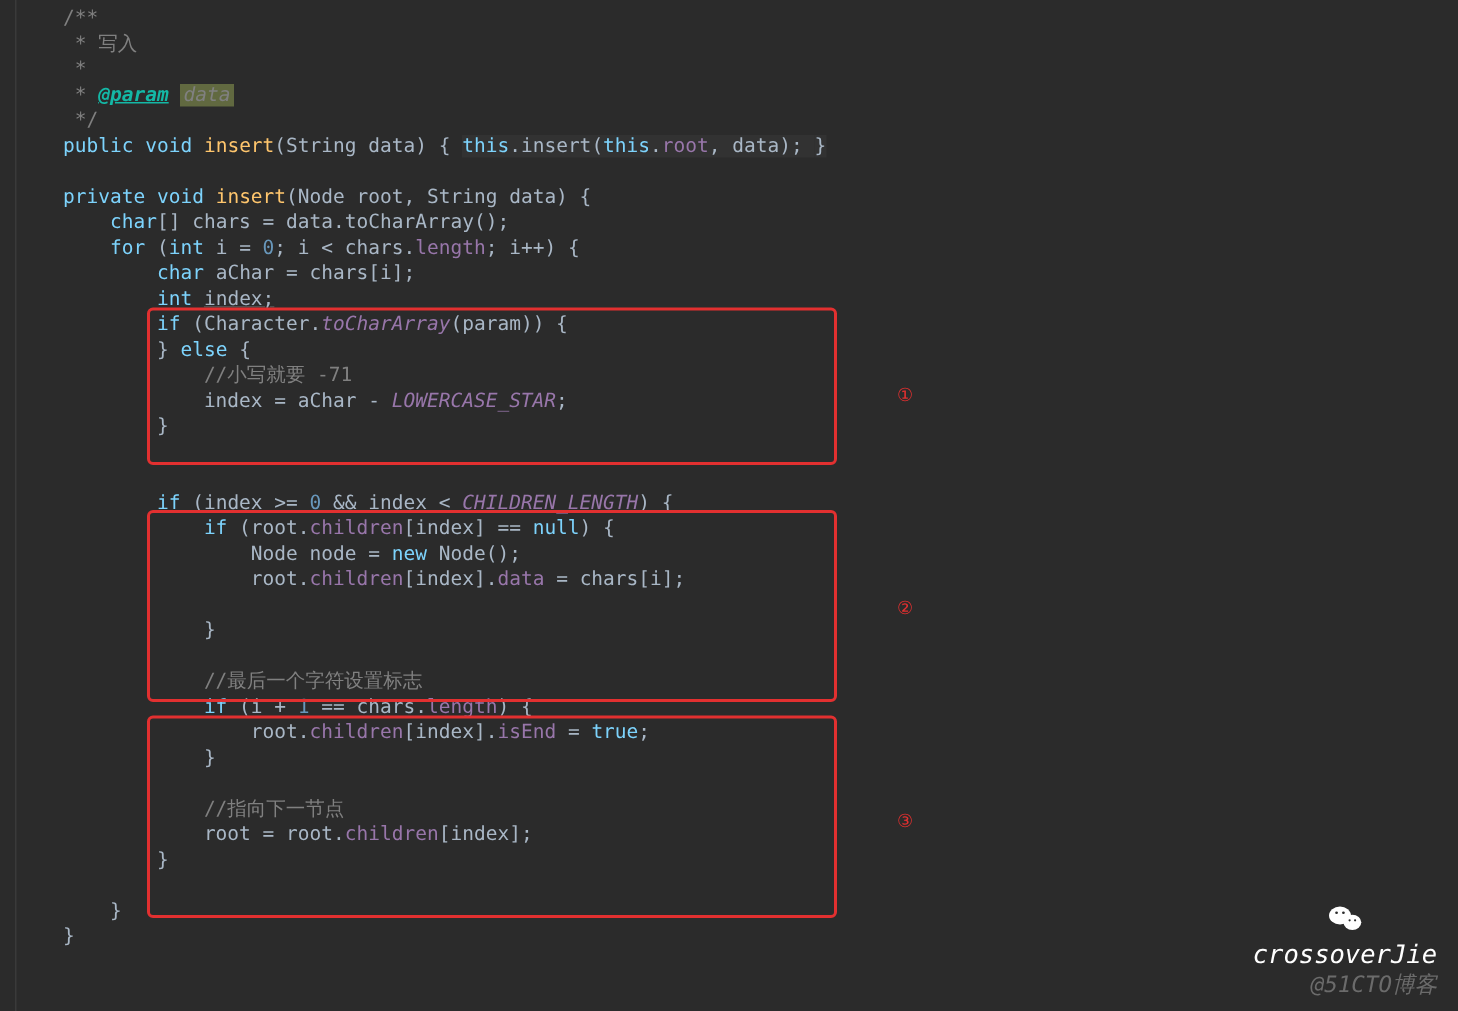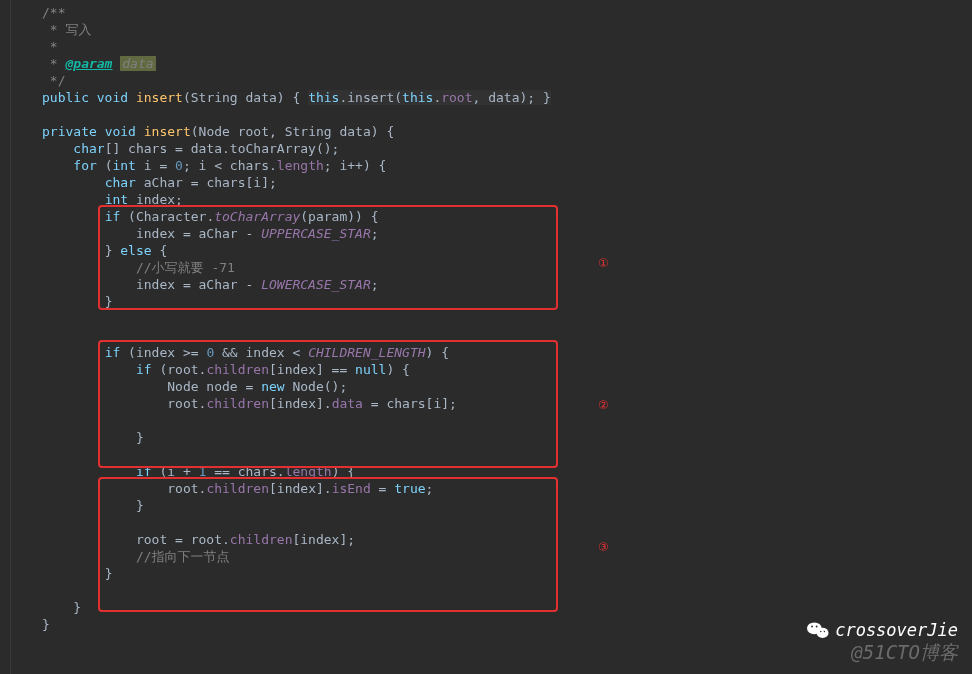--- a/index.html
+++ b/index.html
@@ -52,24 +52,25 @@
     }
     .wm-top {
       color: #ffffff;
       font-size: 17px;
       font-style: italic;
       font-weight: 500;
       display: flex;
       align-items: center;
       justify-content: flex-end;
       gap: 6px;
+      flex-direction: column;
     }
     .wm-bot {
       color: #6b6b6b;
-      font-size: 19px;
+      font-size: 15px;
       font-style: italic;
     }
     .wechat-icon {
       width: 22px;
       height: 18px;
       display: inline-block;
     }
   </style>
 </head>
 <body>
@@ -83,40 +84,40 @@
   <div class="line"><span class="comment-gray"> * </span><span class="param-green">@param</span><span> </span><span class="param-highlight">data</span></div>
   <div class="line"><span class="comment-gray"> */</span></div>
   <div class="line"><span class="keyword">public </span><span class="keyword">void </span><span class="method">insert</span><span>(String data) { </span><span class="hl-bg"><span class="keyword">this</span><span>.</span><span>insert</span><span>(</span><span class="keyword">this</span><span>.</span><span class="field">root</span><span>, data); </span></span><span class="hl-bg">}</span></div>
   <div class="line"></div>
   <div class="line"><span class="keyword">private </span><span class="keyword">void </span><span class="method">insert</span><span>(Node root, String data) {</span></div>
   <div class="line"><span>    </span><span class="keyword">char</span><span>[] chars = data.toCharArray();</span></div>
   <div class="line"><span>    </span><span class="keyword">for </span><span>(</span><span class="keyword">int </span><span>i = </span><span class="number">0</span><span>; i &lt; chars.</span><span class="field">length</span><span>; i++) {</span></div>
   <div class="line"><span>        </span><span class="keyword">char </span><span>aChar = chars[i];</span></div>
   <div class="line"><span>        </span><span class="keyword">int </span><span class="underline">index;</span></div>
   <div class="line"><span>        </span><span class="keyword">if </span><span>(Character.</span><span class="static">toCharArray</span><span>(param)) {</span></div>
-  <div class="line"><span>            </span><span>index = aChar - </span><span class="static">UPPERCASE_STAR</span><span>;</span></div>
   <div class="line"><span>        </span><span>} </span><span class="keyword">else </span><span>{</span></div>
   <div class="line"><span>            </span><span class="comment-gray">//小写就要 -71</span></div>
   <div class="line"><span>            </span><span>index = aChar - </span><span class="static">LOWERCASE_STAR</span><span>;</span></div>
   <div class="line"><span>        </span><span>}</span></div>
   <div class="line"></div>
   <div class="line"></div>
   <div class="line"><span>        </span><span class="keyword">if </span><span>(index &gt;= </span><span class="number">0 </span><span>&amp;&amp; index &lt; </span><span class="static">CHILDREN_LENGTH</span><span>) {</span></div>
   <div class="line"><span>            </span><span class="keyword">if </span><span>(root.</span><span class="field">children</span><span>[index] == </span><span class="keyword">null</span><span>) {</span></div>
   <div class="line"><span>                </span><span>Node node = </span><span class="keyword">new </span><span>Node();</span></div>
   <div class="line"><span>                </span><span>root.</span><span class="field">children</span><span>[index].</span><span class="field">data</span><span> = chars[i];</span></div>
   <div class="line"></div>
   <div class="line"><span>            </span><span>}</span></div>
   <div class="line"></div>
+  <div class="line"><span>            </span><span class="comment-gray">//最后一个字符设置标志</span></div>
   <div class="line"><span>            </span><span class="keyword">if </span><span>(i + </span><span class="number">1 </span><span>== chars.</span><span class="field">length</span><span>) {</span></div>
   <div class="line"><span>                </span><span>root.</span><span class="field">children</span><span>[index].</span><span class="field">isEnd</span><span> = </span><span class="keyword">true</span><span>;</span></div>
   <div class="line"><span>            </span><span>}</span></div>
   <div class="line"></div>
+  <div class="line"><span>            </span><span class="comment-gray">//指向下一节点</span></div>
   <div class="line"><span>            </span><span>root = root.</span><span class="field">children</span><span>[index];</span></div>
-  <div class="line"><span>            </span><span class="comment-gray">//指向下一节点</span></div>
   <div class="line"><span>        </span><span>}</span></div>
   <div class="line"></div>
   <div class="line"><span>    </span><span>}</span></div>
   <div class="line"><span>}</span></div>
 </div>
 
 <div class="red-box" style="left:98px; top:205px; width:460px; height:105px;"></div>
 <div class="marker" style="left:598px; top:256px;">①</div>
 
 <div class="red-box" style="left:98px; top:340px; width:460px; height:128px;"></div>

